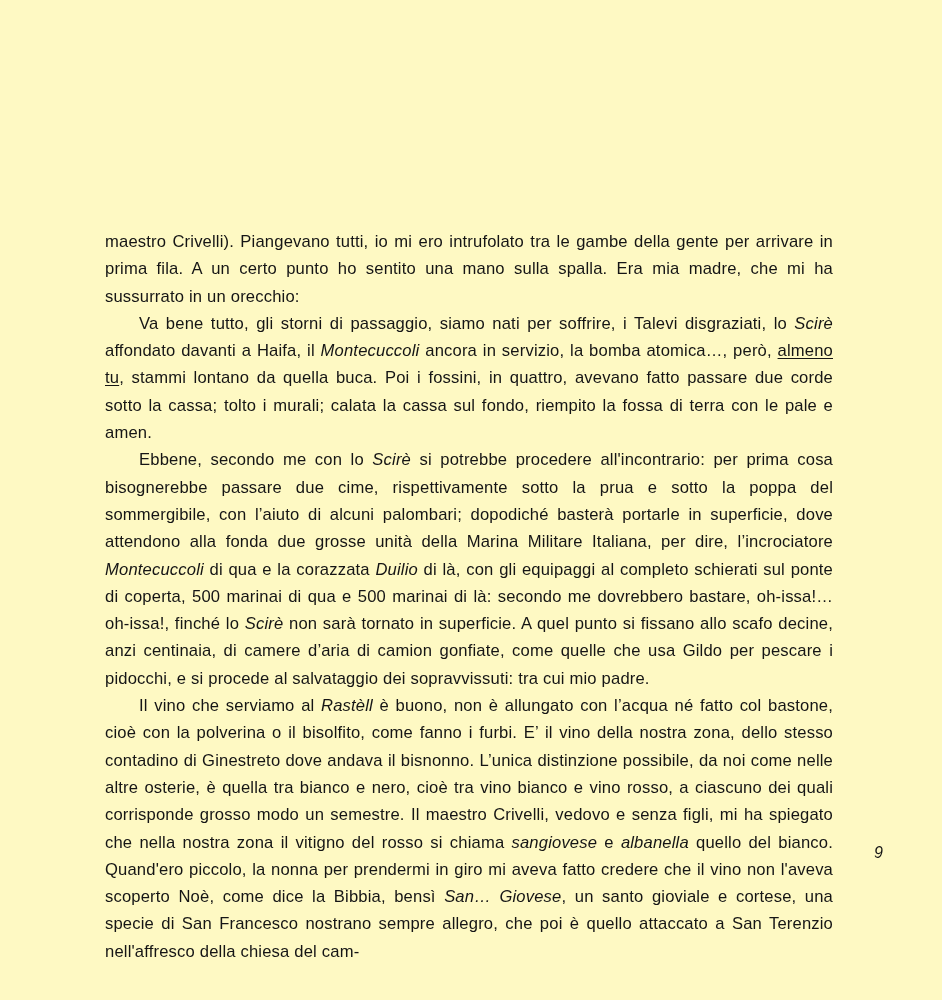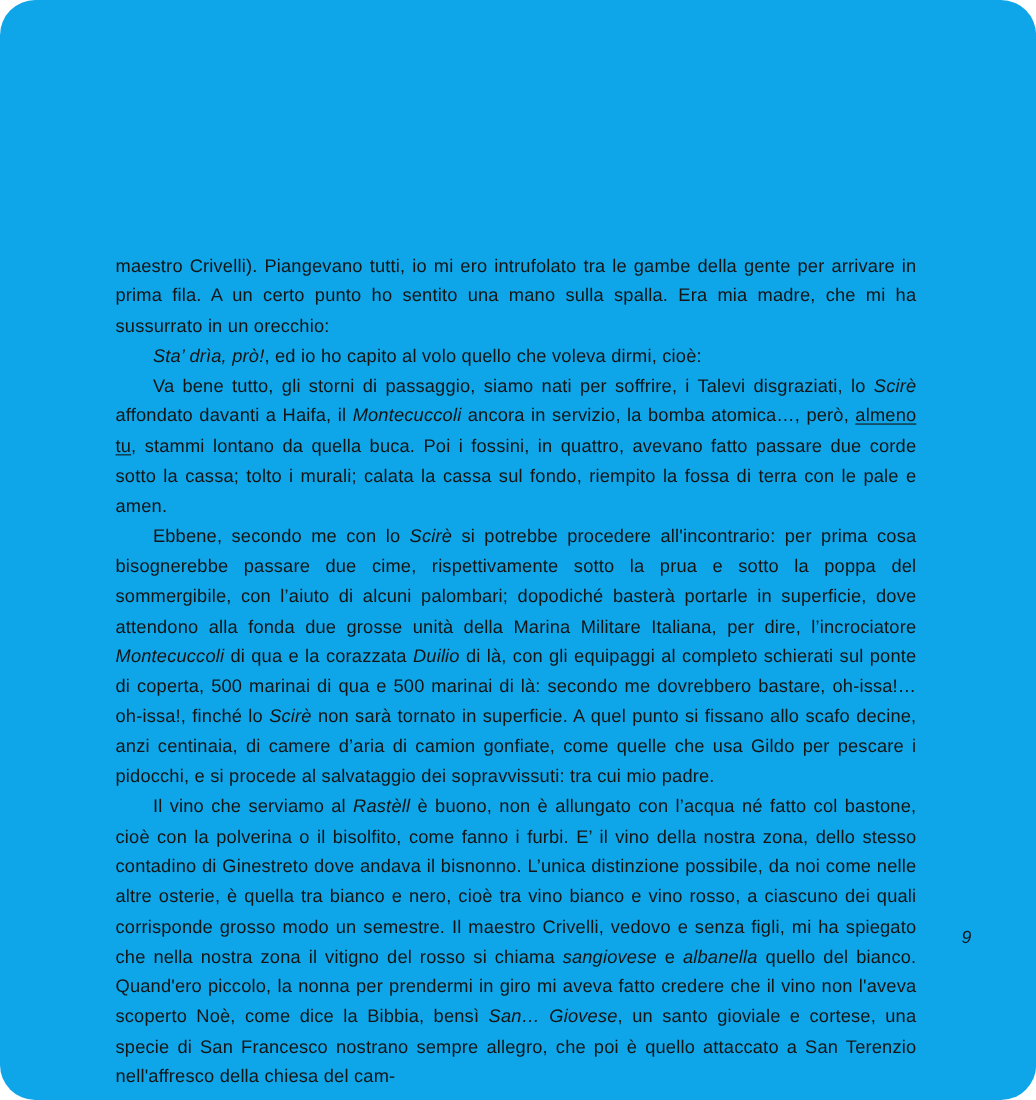--- a/index.html
+++ b/index.html
@@ -12,23 +12,22 @@
     height: 1000px;
     overflow: hidden;
     font-family: "Liberation Sans", sans-serif;
     color: #1a1a1a;
   }
 
   .page {
     position: relative;
     width: 942px;
     height: 1000px;
-    background: #0ea5e9;
+    background: #fef9c3;
     box-sizing: border-box;
-    border-radius: 32px;
   }
 
   .text-block {
     position: absolute;
     left: 105px;
     top: 228px;
     width: 728px;
   }
 
   .para {
@@ -72,21 +71,20 @@
   }
 </style>
 </head>
 <body>
 
 <div class="page">
 
   <div class="text-block">
 
     <p class="para" id="p1"><span>maestro Crivelli). Piangevano tutti, io mi ero intrufolato tra le gambe della gente per arrivare in prima fila. A un certo punto ho sentito una mano sulla spalla. Era mia madre, che mi ha sussurrato in un orecchio:</span></p>
-    <p class="para indent" id="p2"><em>Sta’ drìa, prò!</em><span>, ed io ho capito al volo quello che voleva dirmi, cioè:</span></p>
     <p class="para indent" id="p3"><span>Va bene tutto, gli storni di passaggio, siamo nati per soffrire, i Talevi disgraziati, lo </span><em>Scirè</em><span> affondato davanti a Haifa, il </span><em>Montecuccoli</em><span> ancora in servizio, la bomba atomica…, però, </span><u>almeno tu</u><span>, stammi lontano da quella buca. Poi i fossini, in quattro, avevano fatto passare due corde sotto la cassa; tolto i murali; calata la cassa sul fondo, riempito la fossa di terra con le pale e amen.</span></p>
     <p class="para indent" id="p4"><span>Ebbene, secondo me con lo </span><em>Scirè</em><span> si potrebbe procedere all'incontrario: per prima cosa bisognerebbe passare due cime, rispettivamente sotto la prua e sotto la poppa del sommergibile, con l’aiuto di alcuni palombari; dopodiché basterà portarle in superficie, dove attendono alla fonda due grosse unità della Marina Militare Italiana, per dire, l’incrociatore </span><em>Montecuccoli</em><span> di qua e la corazzata </span><em>Duilio</em><span> di là, con gli equipaggi al completo schierati sul ponte di coperta, 500 marinai di qua e 500 marinai di là: secondo me dovrebbero bastare, oh-issa!…oh-issa!, finché lo </span><em>Scirè</em><span> non sarà tornato in superficie. A quel punto si fissano allo scafo decine, anzi centinaia, di camere d’aria di camion gonfiate, come quelle che usa Gildo per pescare i pidocchi, e si procede al salvataggio dei sopravvissuti: tra cui mio padre.</span></p>
     <p class="para indent" id="p5"><span>Il vino che serviamo al </span><em>Rastèll</em><span> è buono, non è allungato con l’acqua né fatto col bastone, cioè con la polverina o il bisolfito, come fanno i furbi. E’ il vino della nostra zona, dello stesso contadino di Ginestreto dove andava il bisnonno. L’unica distinzione possibile, da noi come nelle altre osterie, è quella tra bianco e nero, cioè tra vino bianco e vino rosso, a ciascuno dei quali corrisponde grosso modo un semestre. Il maestro Crivelli, vedovo e senza figli, mi ha spiegato che nella nostra zona il vitigno del rosso si chiama </span><em>sangiovese</em><span> e </span><em>albanella</em><span> quello del bianco. Quand'ero piccolo, la nonna per prendermi in giro mi aveva fatto credere che il vino non l'aveva scoperto Noè, come dice la Bibbia, bensì </span><em>San… Giovese</em><span>, un santo gioviale e cortese, una specie di San Francesco nostrano sempre allegro, che poi è quello attaccato a San Terenzio nell'affresco della chiesa del cam-</span></p>
 
   </div>
 
   <div class="folio">9</div>
 
 </div>
 

